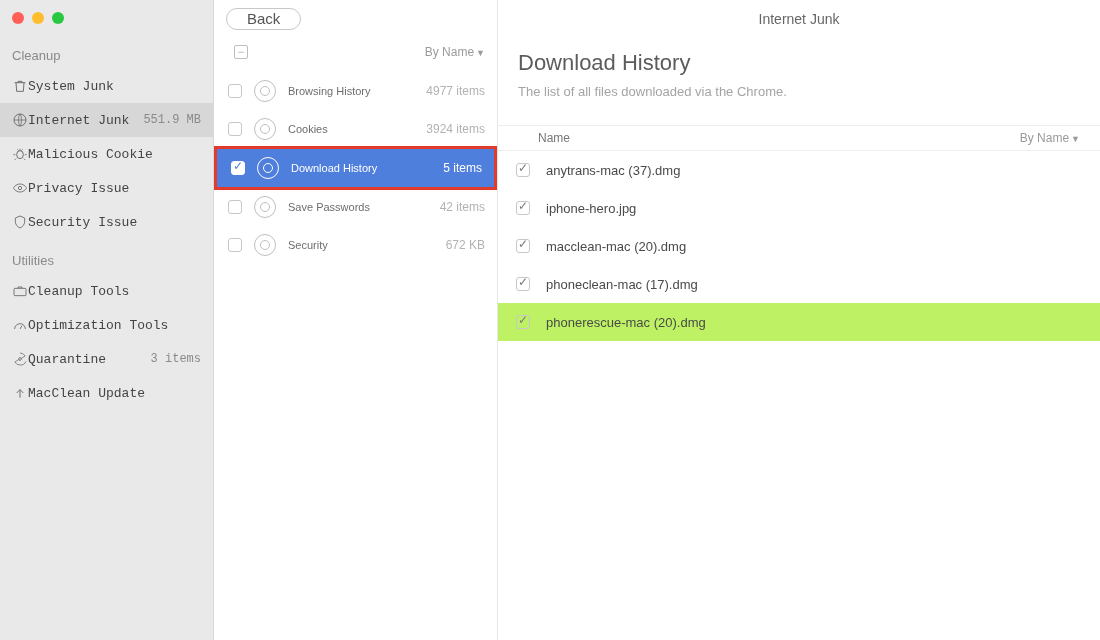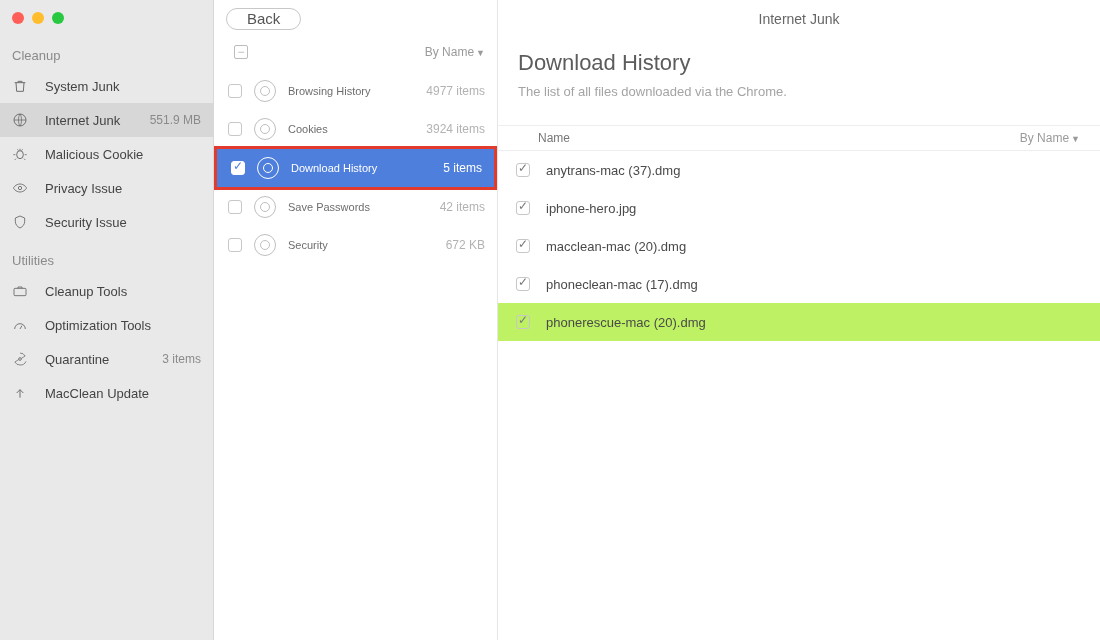--- a/index.html
+++ b/index.html
@@ -7,21 +7,21 @@
   body { display: flex; }
 
   
   .sidebar { width: 214px; height: 100%; background: #e9e9e9; border-right: 1px solid #d8d8d8; display: flex; flex-direction: column; }
   .traffic-lights { display: flex; gap: 8px; padding: 12px 12px 0 12px; height: 34px; }
   .tl { width: 12px; height: 12px; border-radius: 50%; }
   .tl-close  { background: #ff5f57; }
   .tl-min    { background: #ffbd2e; }
   .tl-zoom   { background: #28c940; }
   .section-header { font-size: 13px; color: #8a8a8a; padding: 14px 12px 6px 12px; }
-  .nav-item { display: flex; align-items: center; height: 34px; padding: 0 12px; font-size: 13px; color: #444; gap: 17px; cursor: default; }
+  .nav-item { display: flex; align-items: center; height: 34px; padding: 0 12px; font-size: 13px; color: #444; gap: 0; cursor: default; font-family: Liberation Mono, monospace; }
   .nav-item .meta { margin-left: auto; color: #8a8a8a; font-size: 12px; }
   .nav-item.active { background: #d7d7d7; }
   .nav-icon { width: 16px; height: 16px; flex: 0 0 16px; display: inline-flex; align-items: center; justify-content: center; }
   .nav-icon svg { width: 16px; height: 16px; stroke: #6f6f6f; fill: none; }
 
   
   .middle { width: 284px; height: 100%; border-right: 1px solid #e6e6e6; background: #fff; display: flex; flex-direction: column; }
   .topbar { height: 38px; display: flex; align-items: center; padding: 0 12px; }
   .back-btn { height: 22px; line-height: 20px; padding: 0 20px; border: 1px solid #c8c8c8; border-radius: 11px; background: #fff; font-size: 15px; color: #555; }
   .mid-head { display: flex; align-items: center; height: 24px; padding: 0 12px; margin-top: 2px; }

